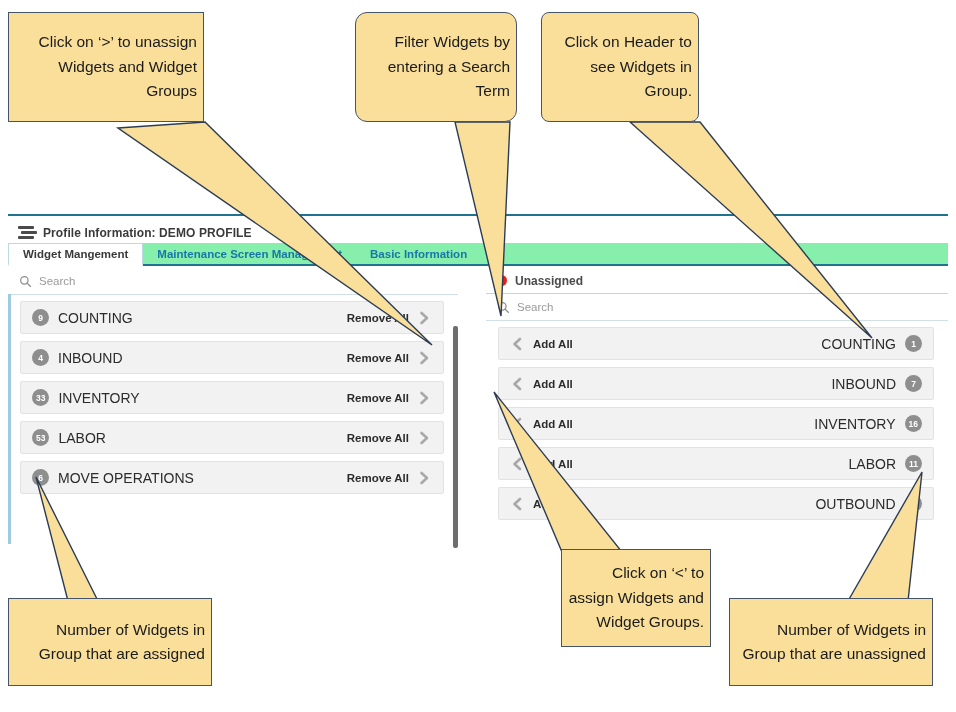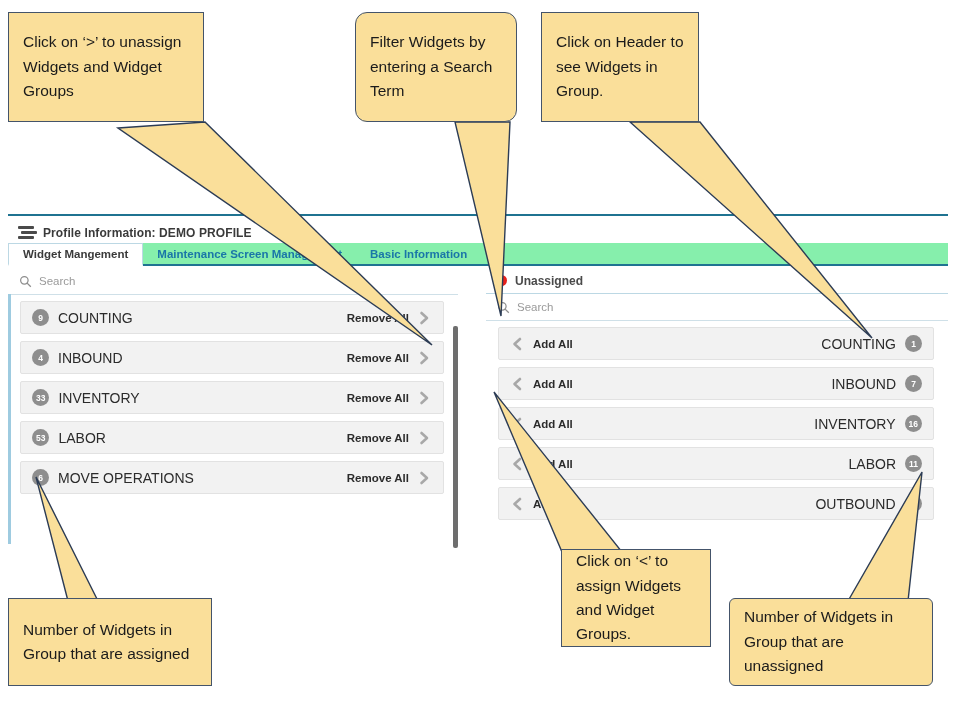--- a/index.html
+++ b/index.html
@@ -11,24 +11,24 @@
 
   
   .callout{
     position:absolute;
     background:#fadf9a;
     border:1.5px solid #44546a;
     color:#1b1b1b;
     font-family:"Liberation Sans",sans-serif;
     font-size:15.5px;
     line-height:1.58;
-    text-align:left;
+    text-align:right;
     display:flex;align-items:center;justify-content:center;
     box-sizing:border-box;
-    padding:4px 14px;
+    padding:4px 6px;
     z-index:30;
   }
   .callout span{display:block;width:100%;}
 
   
   .leader{position:absolute;z-index:20;overflow:visible;}
   .leader polygon{fill:#fadf9a;stroke:#2c3c55;stroke-width:1.4;}
 
   
   .app{
@@ -196,33 +196,33 @@
 </svg>
 
 <div class="callout" style="left:8px;top:12px;width:196px;height:110px;">
   <span>Click on ‘&gt;’ to unassign Widgets and Widget Groups</span>
 </div>
 
 <div class="callout" style="left:355px;top:12px;width:162px;height:110px;border-radius:12px;">
   <span>Filter Widgets by entering a Search Term</span>
 </div>
 
-<div class="callout" style="left:541px;top:12px;width:158px;height:110px;">
+<div class="callout" style="left:541px;top:12px;width:158px;height:110px;border-radius:8px;">
   <span>Click on Header to see Widgets in Group.</span>
 </div>
 
 <div class="callout" style="left:8px;top:598px;width:204px;height:88px;">
   <span>Number of Widgets in Group that are assigned</span>
 </div>
 
 <div class="callout" style="left:561px;top:549px;width:150px;height:98px;">
   <span>Click on ‘&lt;’ to assign Widgets and Widget Groups.</span>
 </div>
 
-<div class="callout" style="left:729px;top:598px;width:204px;height:88px;border-radius:6px;">
+<div class="callout" style="left:729px;top:598px;width:204px;height:88px;">
   <span>Number of Widgets in Group that are unassigned</span>
 </div>
 
 <div class="app">
 
   <div class="app-topline"></div>
 
   <div class="titlebar">
     <div class="hamburger">
       <i></i>

